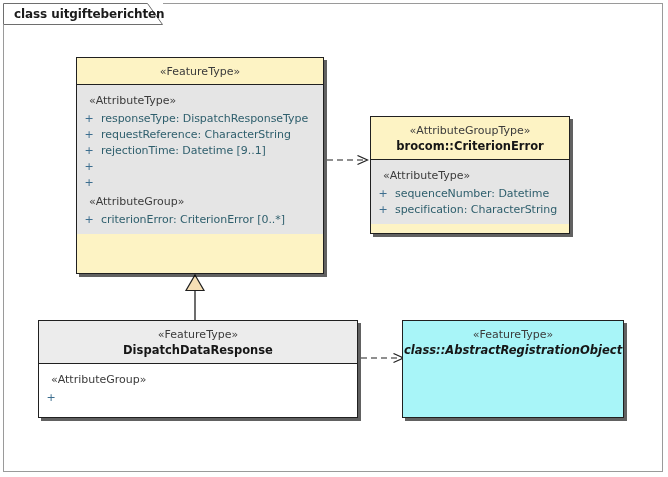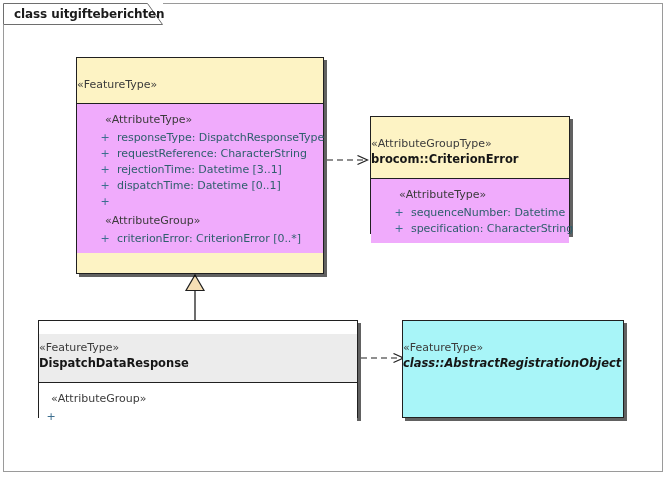--- a/index.html
+++ b/index.html
@@ -60,23 +60,23 @@
   .uml-box {
     position: absolute;
     box-sizing: border-box;
     border: 1px solid #202020;
     box-shadow: 3px 3px 0 0 rgba(0,0,0,0.62);
     background: #ffffff;
   }
   .uml-head {
     box-sizing: border-box;
     border-bottom: 1px solid #202020;
+    text-align: center;
     padding-top: 6px;
-    padding-bottom: 11px;
-    margin-top: 13px;
+    padding-bottom: 5px;
   }
   .stereotype {
     font-size: 11px;
     color: #3b3b3b;
     line-height: 15px;
     white-space: nowrap;
   }
   .classname {
     font-size: 11.5px;
     font-weight: bold;
@@ -112,21 +112,21 @@
   }
   .attr-text {
     font-size: 11px;
     color: #2f5f6d;
     letter-spacing: -0.05px;
   }
 
   
   .yellow { background: #fdf3c4; }
   .yellow .uml-head { background: #fdf3c4; }
-  .yellow .uml-body { background: #f0abfc; padding-left: 16px; }
+  .yellow .uml-body { background: #e5e5e5; }
   .cyan { background: #a8f5f8; }
   .cyan .uml-head { background: #a8f5f8; border-bottom: 0; }
   .grey .uml-head { background: #ececec; }
   .grey .uml-body { background: #ffffff; }
 
   
   .connectors {
     position: absolute;
     left: 0;
     top: 0;
@@ -179,25 +179,24 @@
       <div class="attr-row">
         <span class="attr-vis">+</span>
         <span class="attr-text">responseType: DispatchResponseType</span>
       </div>
       <div class="attr-row">
         <span class="attr-vis">+</span>
         <span class="attr-text">requestReference: CharacterString</span>
       </div>
       <div class="attr-row">
         <span class="attr-vis">+</span>
-        <span class="attr-text">rejectionTime: Datetime [3..1]</span>
-      </div>
-      <div class="attr-row">
-        <span class="attr-vis">+</span>
-        <span class="attr-text">dispatchTime: Datetime [0..1]</span>
+        <span class="attr-text">rejectionTime: Datetime [9..1]</span>
+      </div>
+      <div class="attr-row">
+        <span class="attr-vis">+</span>
       </div>
       <div class="attr-row">
         <span class="attr-vis">+</span>
       </div>
       <div class="group-label">«AttributeGroup»</div>
       <div class="attr-row">
         <span class="attr-vis">+</span>
         <span class="attr-text">criterionError: CriterionError [0..*]</span>
       </div>
     </div>

